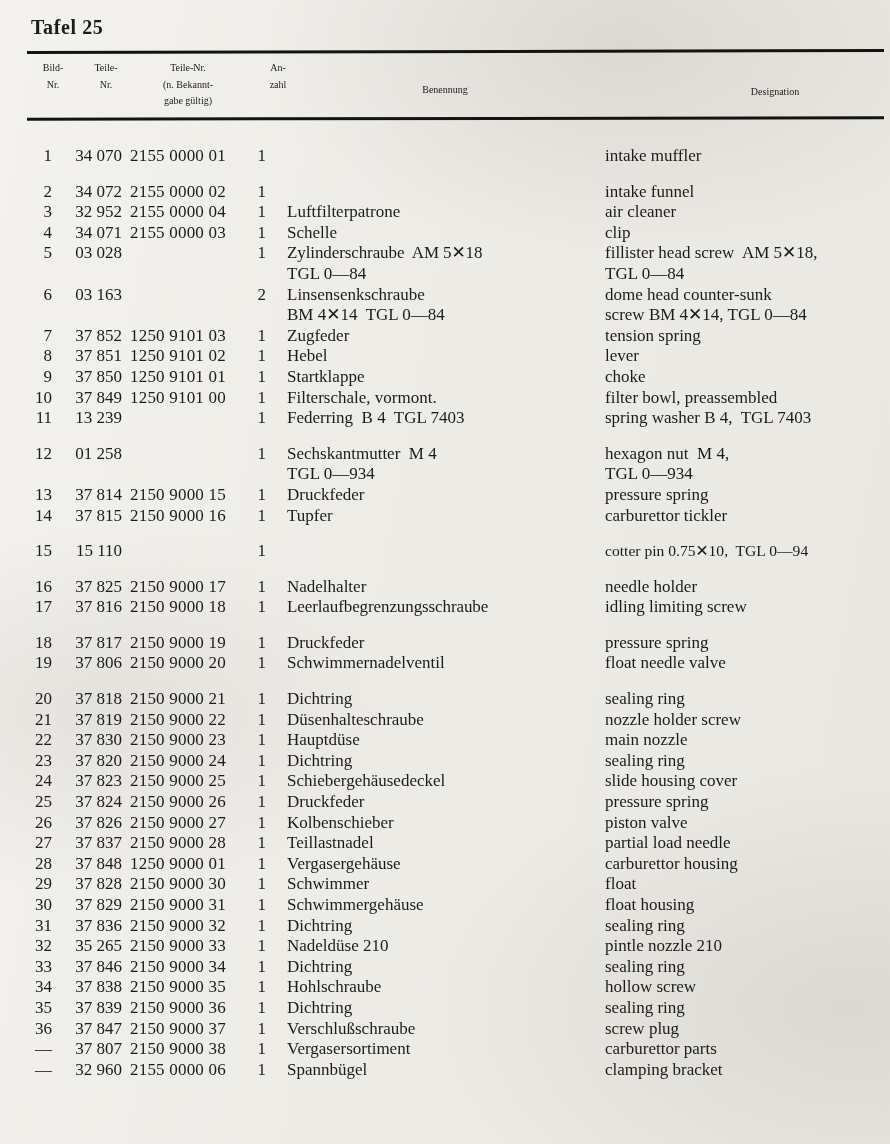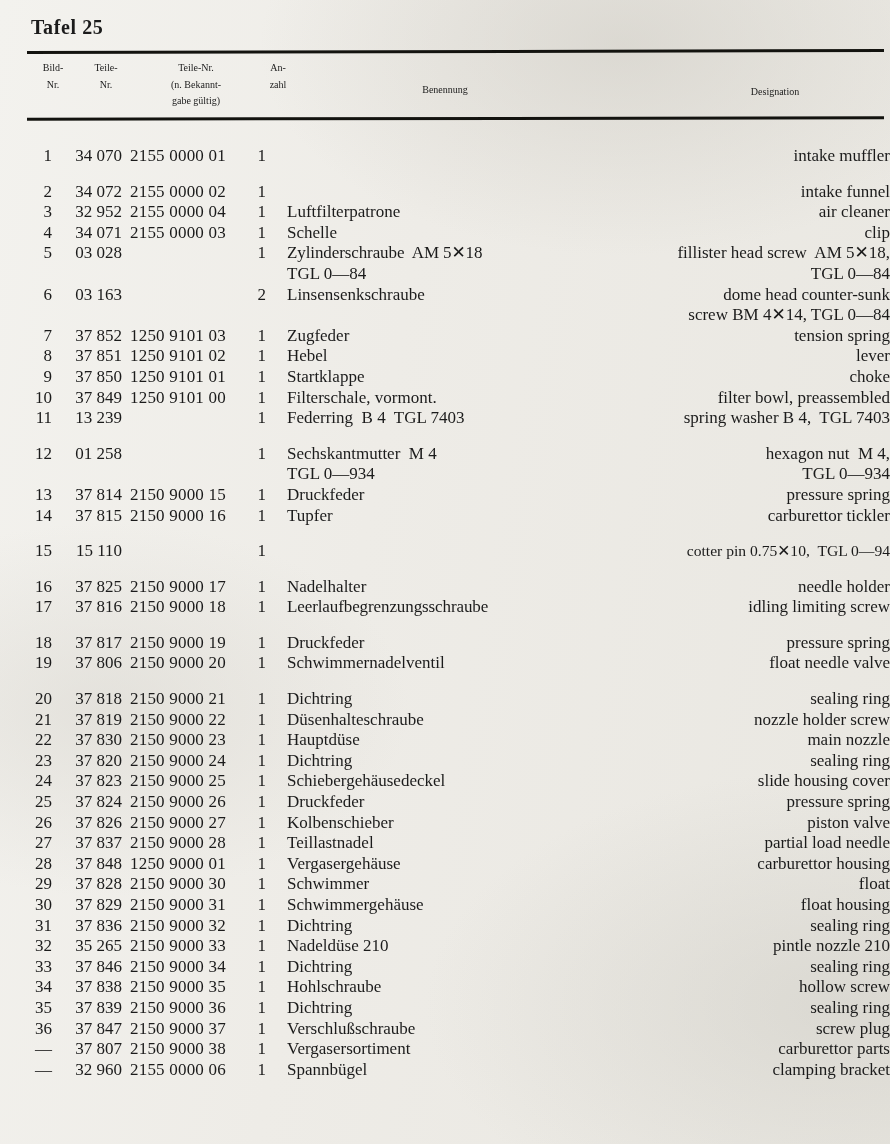--- a/index.html
+++ b/index.html
@@ -49,21 +49,21 @@
     position: absolute;
     left: 0; right: 0;
     top: 60px;
     height: 54px;
     font-size: 10px;
     line-height: 16.5px;
   }
   .hcell { position: absolute; text-align: center; white-space: pre; }
   #h-bild  { left: 27px;  width: 52px; }
   #h-teile { left: 79px;  width: 54px; }
-  #h-teilenr { left: 133px; width: 126px; }
+  #h-teilenr { left: 125px; width: 126px; }
   #h-anzahl { left: 259px; width: 38px; }
   #h-benennung { left: 330px; width: 230px; top: 22px; }
   #h-designation { left: 660px; width: 230px; top: 24px; }
 
   
   #tbody {
     position: absolute;
     left: 0; right: 0;
     top: 131px;
     font-size: 17px;
@@ -78,21 +78,21 @@
     position: absolute;
     top: 0;
     white-space: pre;
     line-height: 20.6px;
   }
   .c-pic  { left: 12px;  width: 40px;  text-align: right; }
   .c-part { left: 58px;  width: 64px;  text-align: right; }
   .c-partnr { left: 130px; width: 132px; text-align: left; letter-spacing: 0.2px; }
   .c-qty  { left: 252px; width: 14px;  text-align: right; }
   .c-name { left: 287px; width: 320px; text-align: left; }
-  .c-desig { left: 605px; width: 285px; text-align: right; font-family: Liberation Serif, serif; }
+  .c-desig { left: 605px; width: 285px; text-align: left; font-family: Liberation Serif, serif; }
 
   
   .row.cont .c-name,
   .row.cont .c-desig { }
 
   .small { font-size: 15.6px; }
   .tight { letter-spacing: -0.1px; }
 </style>
 </head>
 <body>
@@ -172,20 +172,21 @@
       <div class="c c-partnr"></div>
       <div class="c c-qty">2</div>
       <div class="c c-name">Linsensenkschraube</div>
       <div class="c c-desig">dome head counter-sunk</div>
     </div>
     <div class="row cont">
       <div class="c c-pic"></div>
       <div class="c c-part"></div>
       <div class="c c-partnr"></div>
       <div class="c c-qty"></div>
+      <div class="c c-name">BM 4✕14  TGL 0—84</div>
       <div class="c c-desig">screw BM 4✕14, TGL 0—84</div>
     </div>
     <div class="row">
       <div class="c c-pic">7</div>
       <div class="c c-part">37 852</div>
       <div class="c c-partnr">1250 9101 03</div>
       <div class="c c-qty">1</div>
       <div class="c c-name">Zugfeder</div>
       <div class="c c-desig">tension spring</div>
     </div>

